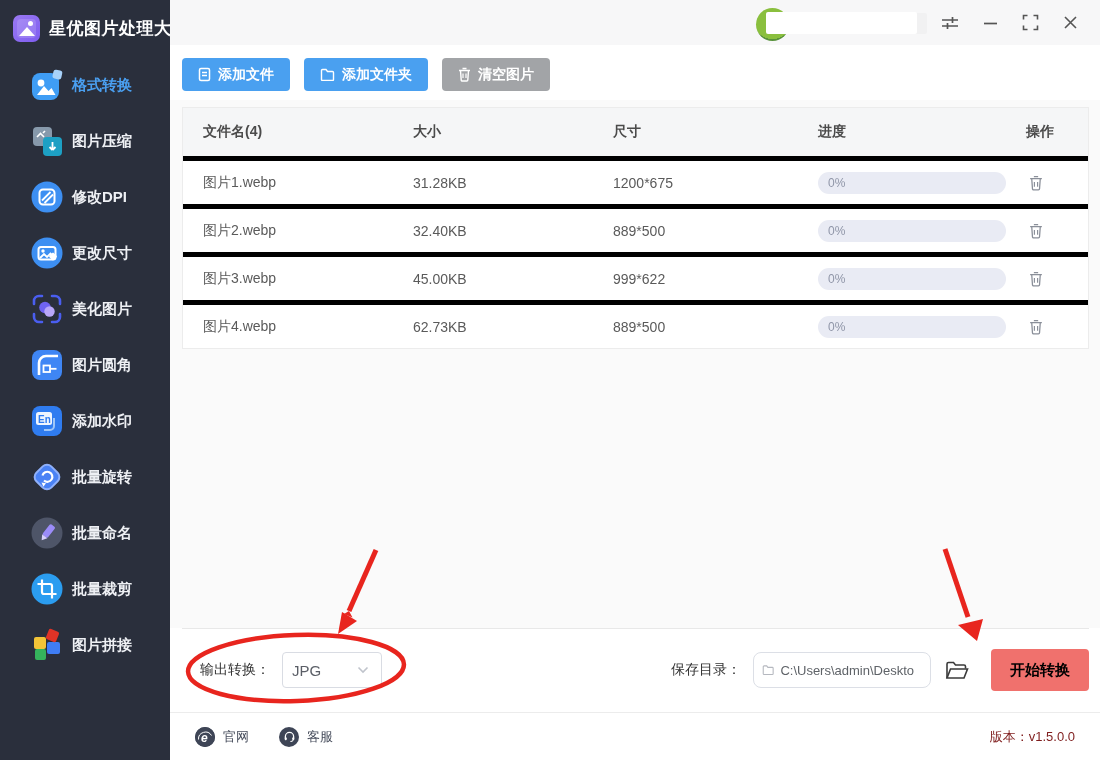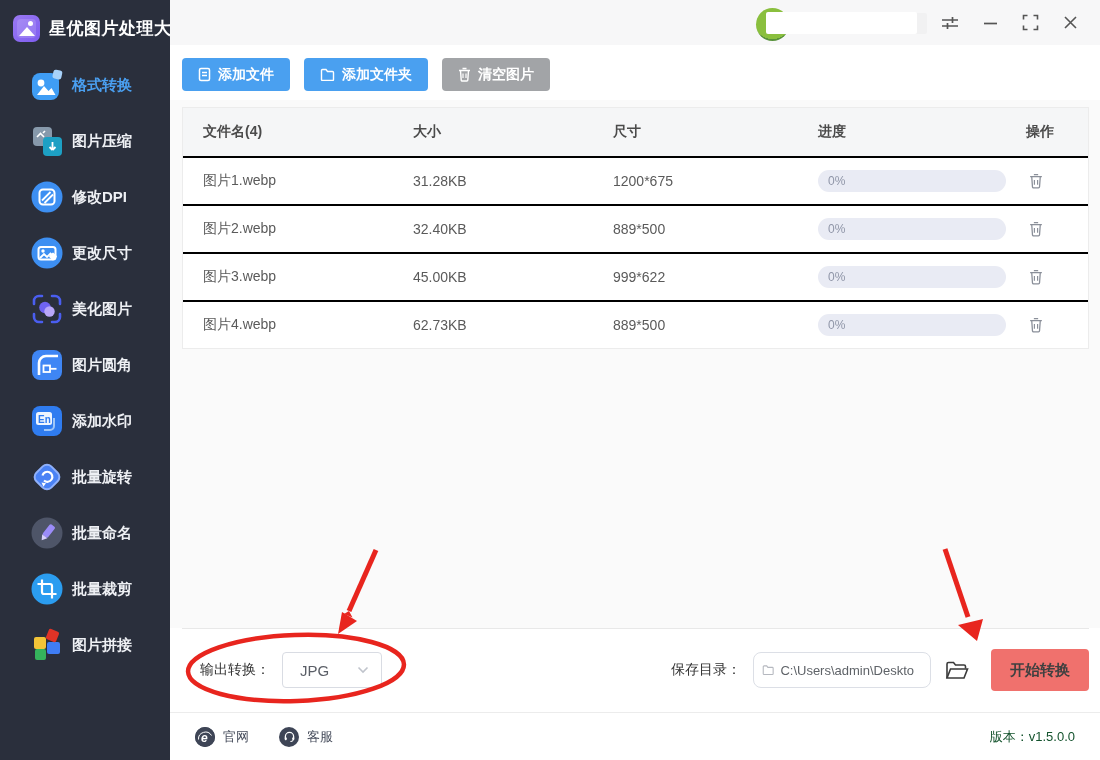--- a/index.html
+++ b/index.html
@@ -33,40 +33,40 @@
   .toolbar { height:55px; background:#fff; display:flex; align-items:flex-end; padding:0 0 9px 12px; gap:14px; flex:none; }
   .btn { height:33px; border:none; border-radius:4px; color:#fff; font-size:14px; font-weight:700; display:flex; align-items:center; gap:7px; padding:0 16px; cursor:pointer; font-family:inherit; }
   .btn svg { display:block; }
   .btn-blue { background:#4aa0f0; }
   .btn-gray { background:#a2a4a7; }
 
   .content { flex:1; background:#fafafa; padding:7px 11px 0 12px; }
   .table { background:#fff; border:1px solid #ececec; }
   .trow { display:grid; grid-template-columns:230px 200px 205px 208px 1fr; align-items:center; height:48px; }
   .thead { background:#f5f6f7; color:#4b4b4b; font-size:14px; font-weight:700; }
-  .tbody-row { border-top:2px solid #000000; color:#5a5a5a; font-size:14px; background:#fff; }
+  .tbody-row { border-top:5px solid #000000; color:#5a5a5a; font-size:14px; background:#fff; }
   .cell-name { padding-left:20px; }
   .pill { width:188px; height:22px; border-radius:11px; background:#e9ebf4; display:flex; align-items:center; padding-left:10px; font-size:12px; color:#9096a8; }
   .del-btn { background:none; border:none; cursor:pointer; padding:0; width:20px; height:20px; display:flex; align-items:center; justify-content:center; }
 
   .bottombar { height:84px; background:#fff; position:relative; flex:none; display:flex; align-items:center; padding:0 11px 0 12px; }
   .bottombar::before { content:''; position:absolute; top:0; left:12px; right:11px; height:1px; background:#e8e8e8; }
   .bb-label { font-size:14px; color:#333; margin-left:18px; }
-  .select-box { width:100px; height:36px; border:1px solid #d9dce3; border-radius:4px; background:#fff; margin-left:12px; display:flex; align-items:center; padding:0 12px 0 17px; justify-content:space-between; cursor:pointer; }
+  .select-box { width:100px; height:36px; border:1px solid #d9dce3; border-radius:4px; background:#fff; margin-left:12px; display:flex; align-items:center; padding:0 12px 0 9px; justify-content:space-between; cursor:pointer; }
   .select-val { font-size:15px; color:#5a5e66; }
   .save-group { margin-left:auto; display:flex; align-items:center;justify-content:center; }
   .save-input-wrap { width:178px; height:36px; border:1px solid #dcdfe6; border-radius:8px; background:#fff; margin-left:12px; display:flex; align-items:center; padding:0 8px; gap:6px; }
   .save-input-wrap input { border:none; outline:none; width:100%; font-size:13px; color:#5f6368; font-family:inherit; background:transparent; }
   .open-folder { background:none; border:none; cursor:pointer; margin-left:14px; padding:0; display:flex; }
-  .start-btn { width:98px; height:42px; background:#f0716d; color:#404040; font-size:15px; font-weight:700; border:none; border-radius:4px; margin-left:22px; cursor:pointer; font-family:inherit; }
+  .start-btn { width:98px; height:42px; background:#f0716d; color:#000000; font-size:15px; font-weight:700; border:none; border-radius:4px; margin-left:22px; cursor:pointer; font-family:inherit; }
 
   .footer { height:48px; background:#fff; border-top:1px solid #ececec; flex:none; display:flex; align-items:center; padding:0 25px 0 25px; gap:30px; }
   .flink { display:flex; align-items:center; gap:8px; cursor:pointer; font-size:13px; color:#474d5c; }
   .fcircle { width:20px; height:20px; border-radius:50%; background:#3e4556; display:flex; align-items:center; justify-content:center; }
-  .version { margin-left:auto; font-size:13px; color:#14532d; }
+  .version { margin-left:auto; font-size:13px; color:#7f1d1d; }
 
   .annotations { position:absolute; inset:0; width:1100px; height:760px; pointer-events:none; z-index:50; }
 </style>
 </head>
 <body>
 
 <aside class="sidebar">
   <div class="logo-row">
     <span class="logo-box">
         <span class="logo-dot"></span>

